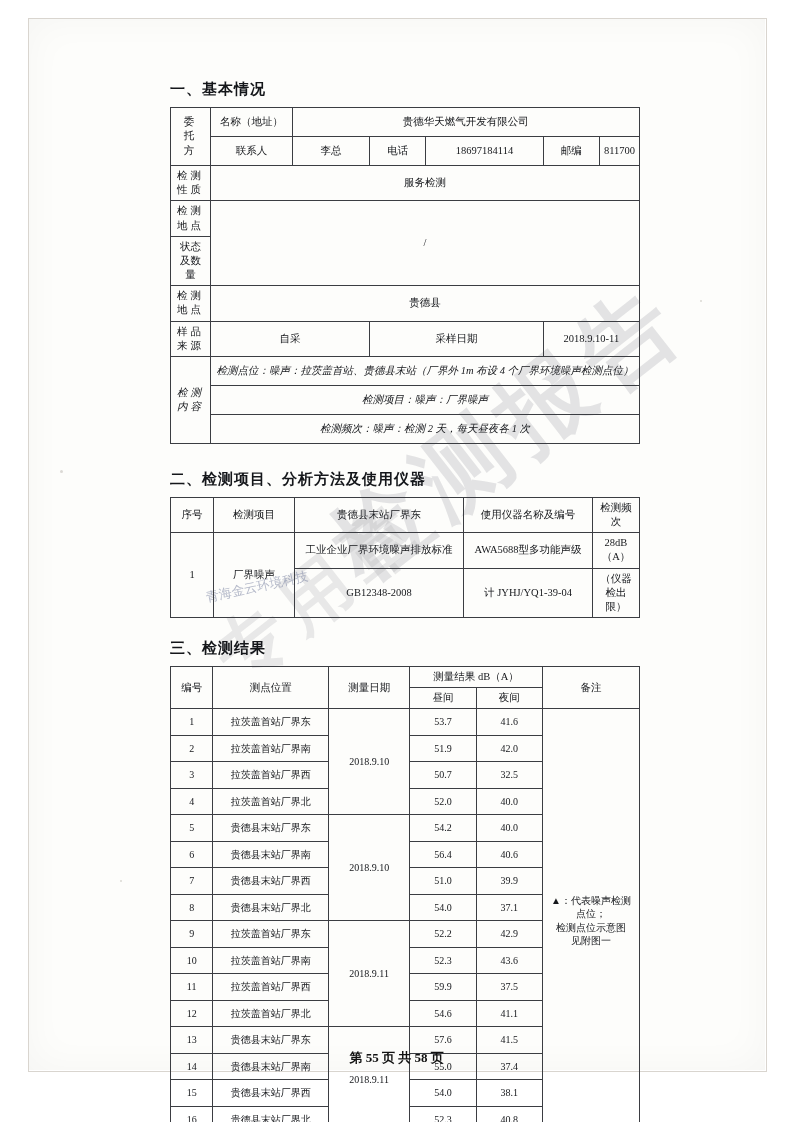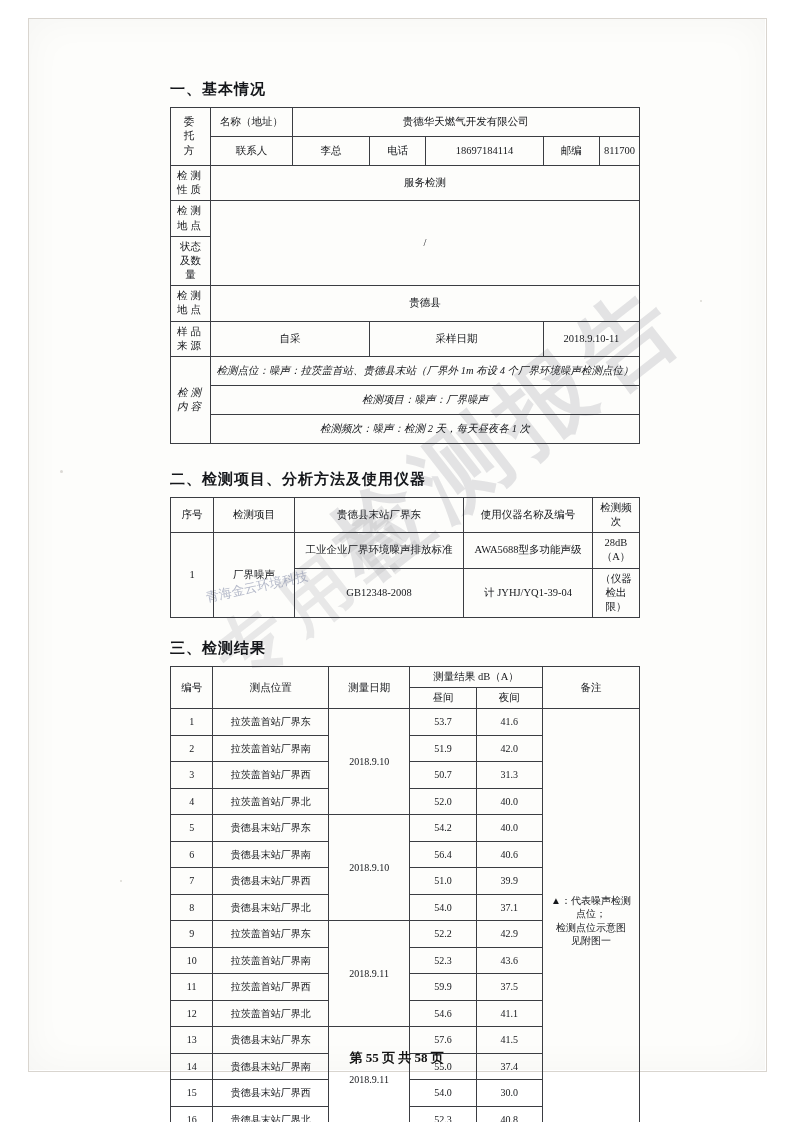--- a/index.html
+++ b/index.html
@@ -285,21 +285,21 @@
         <tr>
           <td>2</td>
           <td>拉茨盖首站厂界南</td>
           <td>51.9</td>
           <td>42.0</td>
         </tr>
         <tr>
           <td>3</td>
           <td>拉茨盖首站厂界西</td>
           <td>50.7</td>
-          <td>31.3</td>
+          <td>32.5</td>
         </tr>
         <tr>
           <td>4</td>
           <td>拉茨盖首站厂界北</td>
           <td>52.0</td>
           <td>40.0</td>
         </tr>
 
         <tr>
           <td>5</td>
@@ -363,21 +363,21 @@
         <tr>
           <td>14</td>
           <td>贵德县末站厂界南</td>
           <td>55.0</td>
           <td>37.4</td>
         </tr>
         <tr>
           <td>15</td>
           <td>贵德县末站厂界西</td>
           <td>54.0</td>
-          <td>30.0</td>
+          <td>38.1</td>
         </tr>
         <tr>
           <td>16</td>
           <td>贵德县末站厂界北</td>
           <td>52.3</td>
           <td>40.8</td>
         </tr>
       </tbody>
     </table>
 

